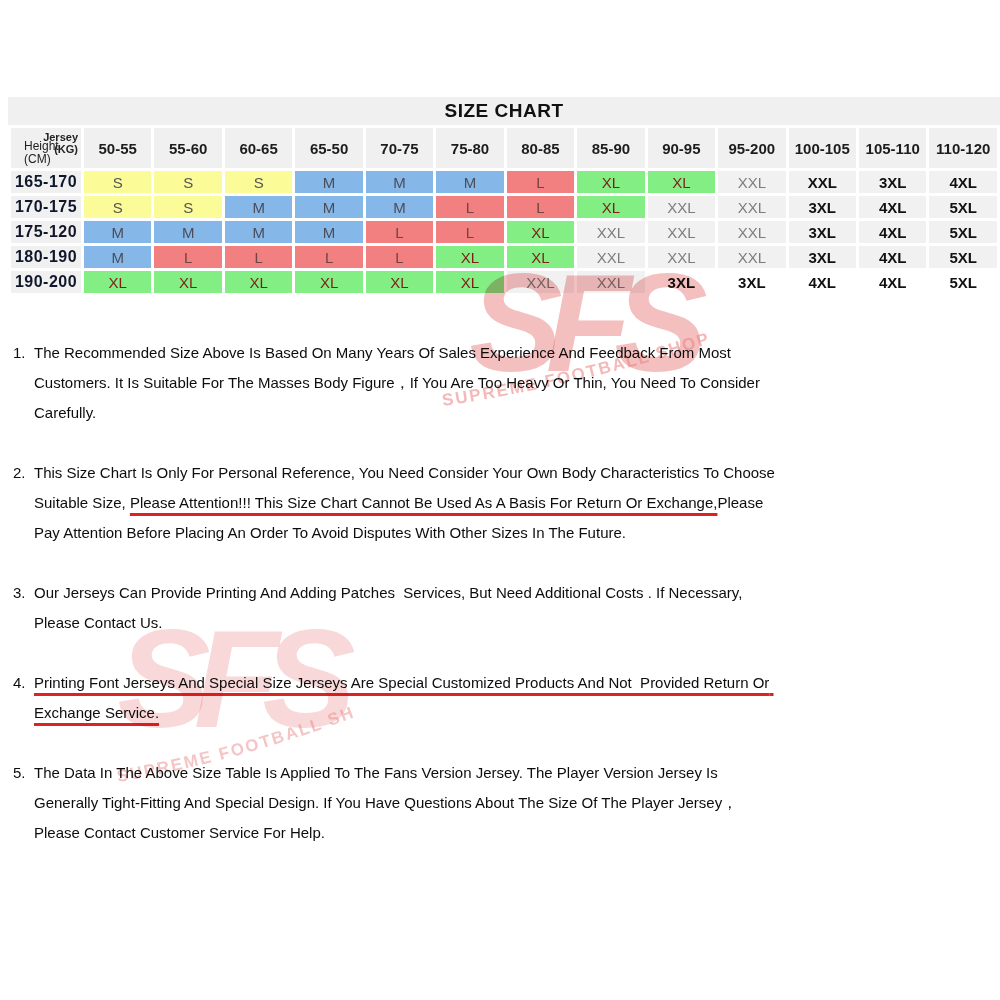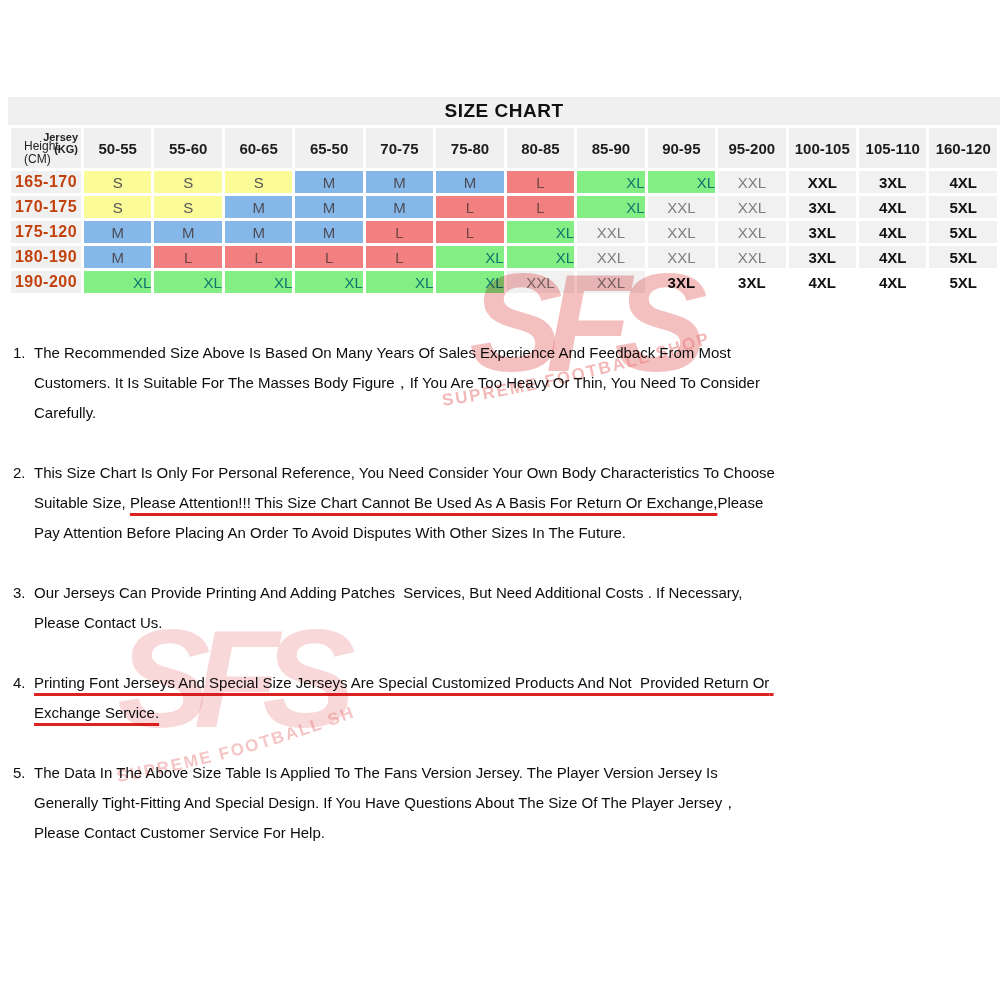--- a/index.html
+++ b/index.html
@@ -29,26 +29,26 @@
     linear-gradient(to bottom right,
       rgba(0,0,0,0) calc(50% - 1.5px),#9a9a9a calc(50% - 0.5px),
       #9a9a9a calc(50% + 0.5px),rgba(0,0,0,0) calc(50% + 1.5px)),
     var(--cell_gray);}
   .corner .cw{position:absolute;top:3px;right:3px;font-size:11px;font-weight:bold;
     line-height:12px;text-align:right;color:#222;}
   .corner .ch{position:absolute;left:13px;bottom:2px;font-size:12px;font-weight:normal;
     line-height:13px;text-align:left;color:#222;}
   .size-table tbody th.hrow{
     background:var(--cell_gray);font-weight:bold;font-size:16px;
-    color:#c2410c;letter-spacing:0.5px;
+    color:#0f172a;letter-spacing:0.5px;
   }
   td.s-yellow{background:var(--cell_yellow);color:#555;}
   td.s-blue{background:var(--cell_blue);color:#4c4c58;}
   td.s-red{background:var(--cell_red);color:#6e4444;}
-  td.s-green{background:var(--cell_green);color:#0f766e;text-align:right;}
+  td.s-green{background:var(--cell_green);color:#7f1d1d;}
   td.s-muted{background:#f1f1f1;color:#7d7d7d;}
   td.s-boldgray{background:#f1f1f1;color:#111;font-weight:bold;}
   td.s-boldwhite{background:#ffffff;color:#111;font-weight:bold;}
   
   .notes{position:absolute;left:13px;top:338px;width:790px;z-index:2;}
   .note{display:flex;font-size:15px;line-height:30px;color:#0d0d0d;margin-bottom:30px;}
   .note-num{flex:none;width:21px;}
   .note-text{flex:1;max-width:748px;white-space:pre-wrap;}
   .note-text .u{
     text-decoration:underline;
@@ -94,21 +94,21 @@
           <th>60-65</th>
           <th>65-50</th>
           <th>70-75</th>
           <th>75-80</th>
           <th>80-85</th>
           <th>85-90</th>
           <th>90-95</th>
           <th>95-200</th>
           <th>100-105</th>
           <th>105-110</th>
-          <th>160-120</th>
+          <th>110-120</th>
         </tr>
     </thead>
     <tbody>
         <tr>
           <th class="hrow">165-170</th>
           <td class="s-yellow">S</td>
           <td class="s-yellow">S</td>
           <td class="s-yellow">S</td>
           <td class="s-blue">M</td>
           <td class="s-blue">M</td>

